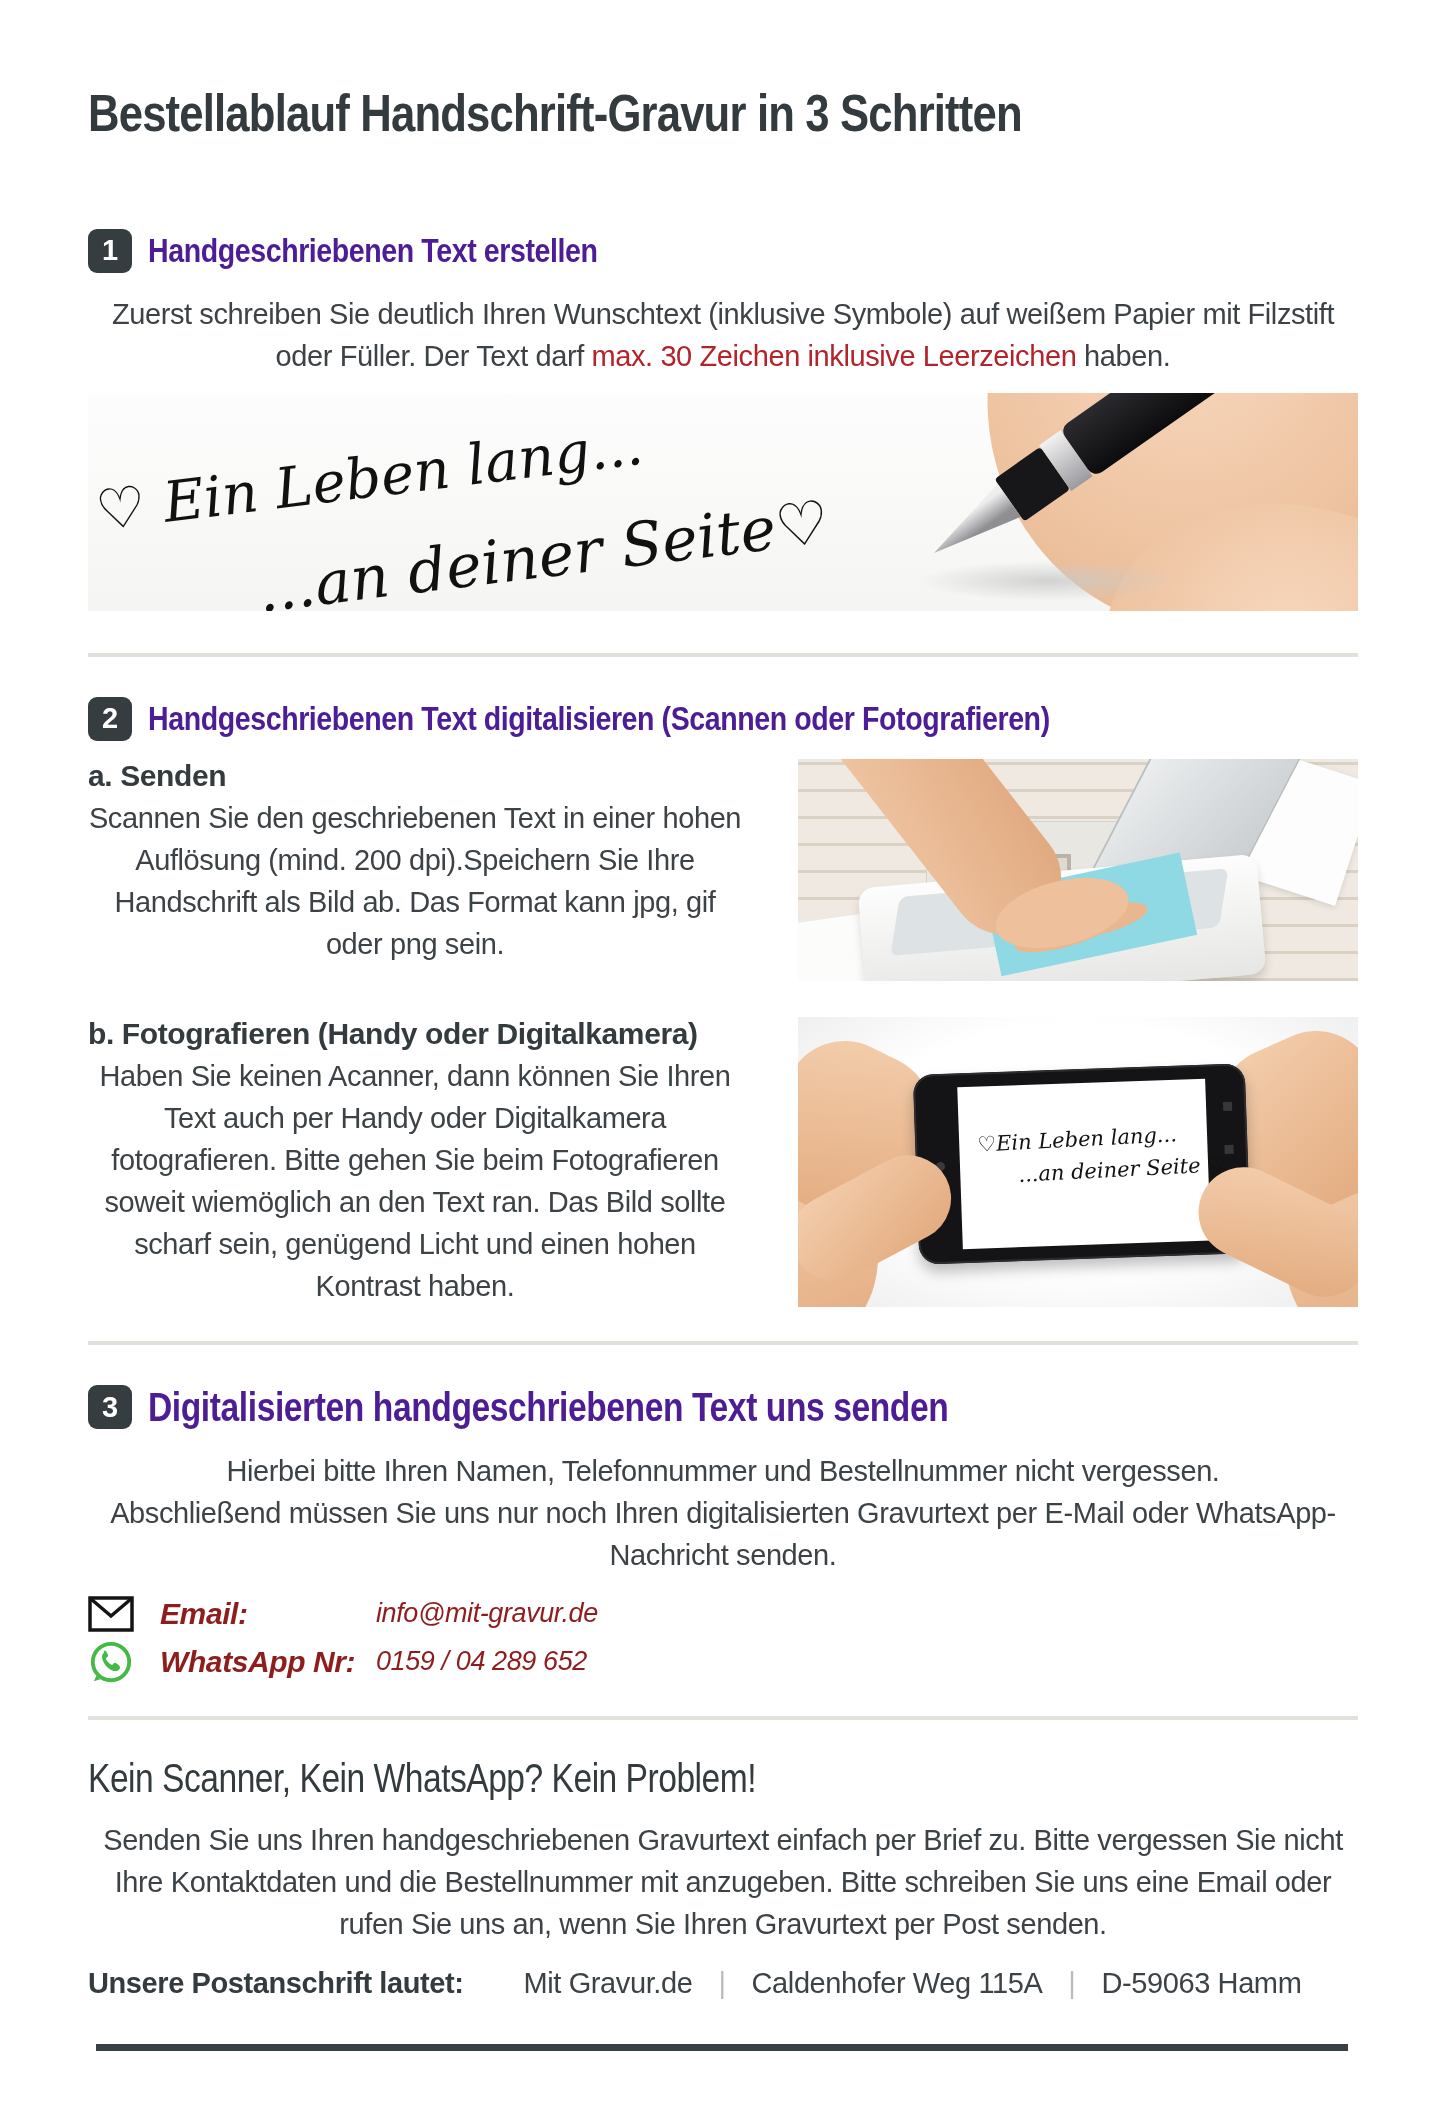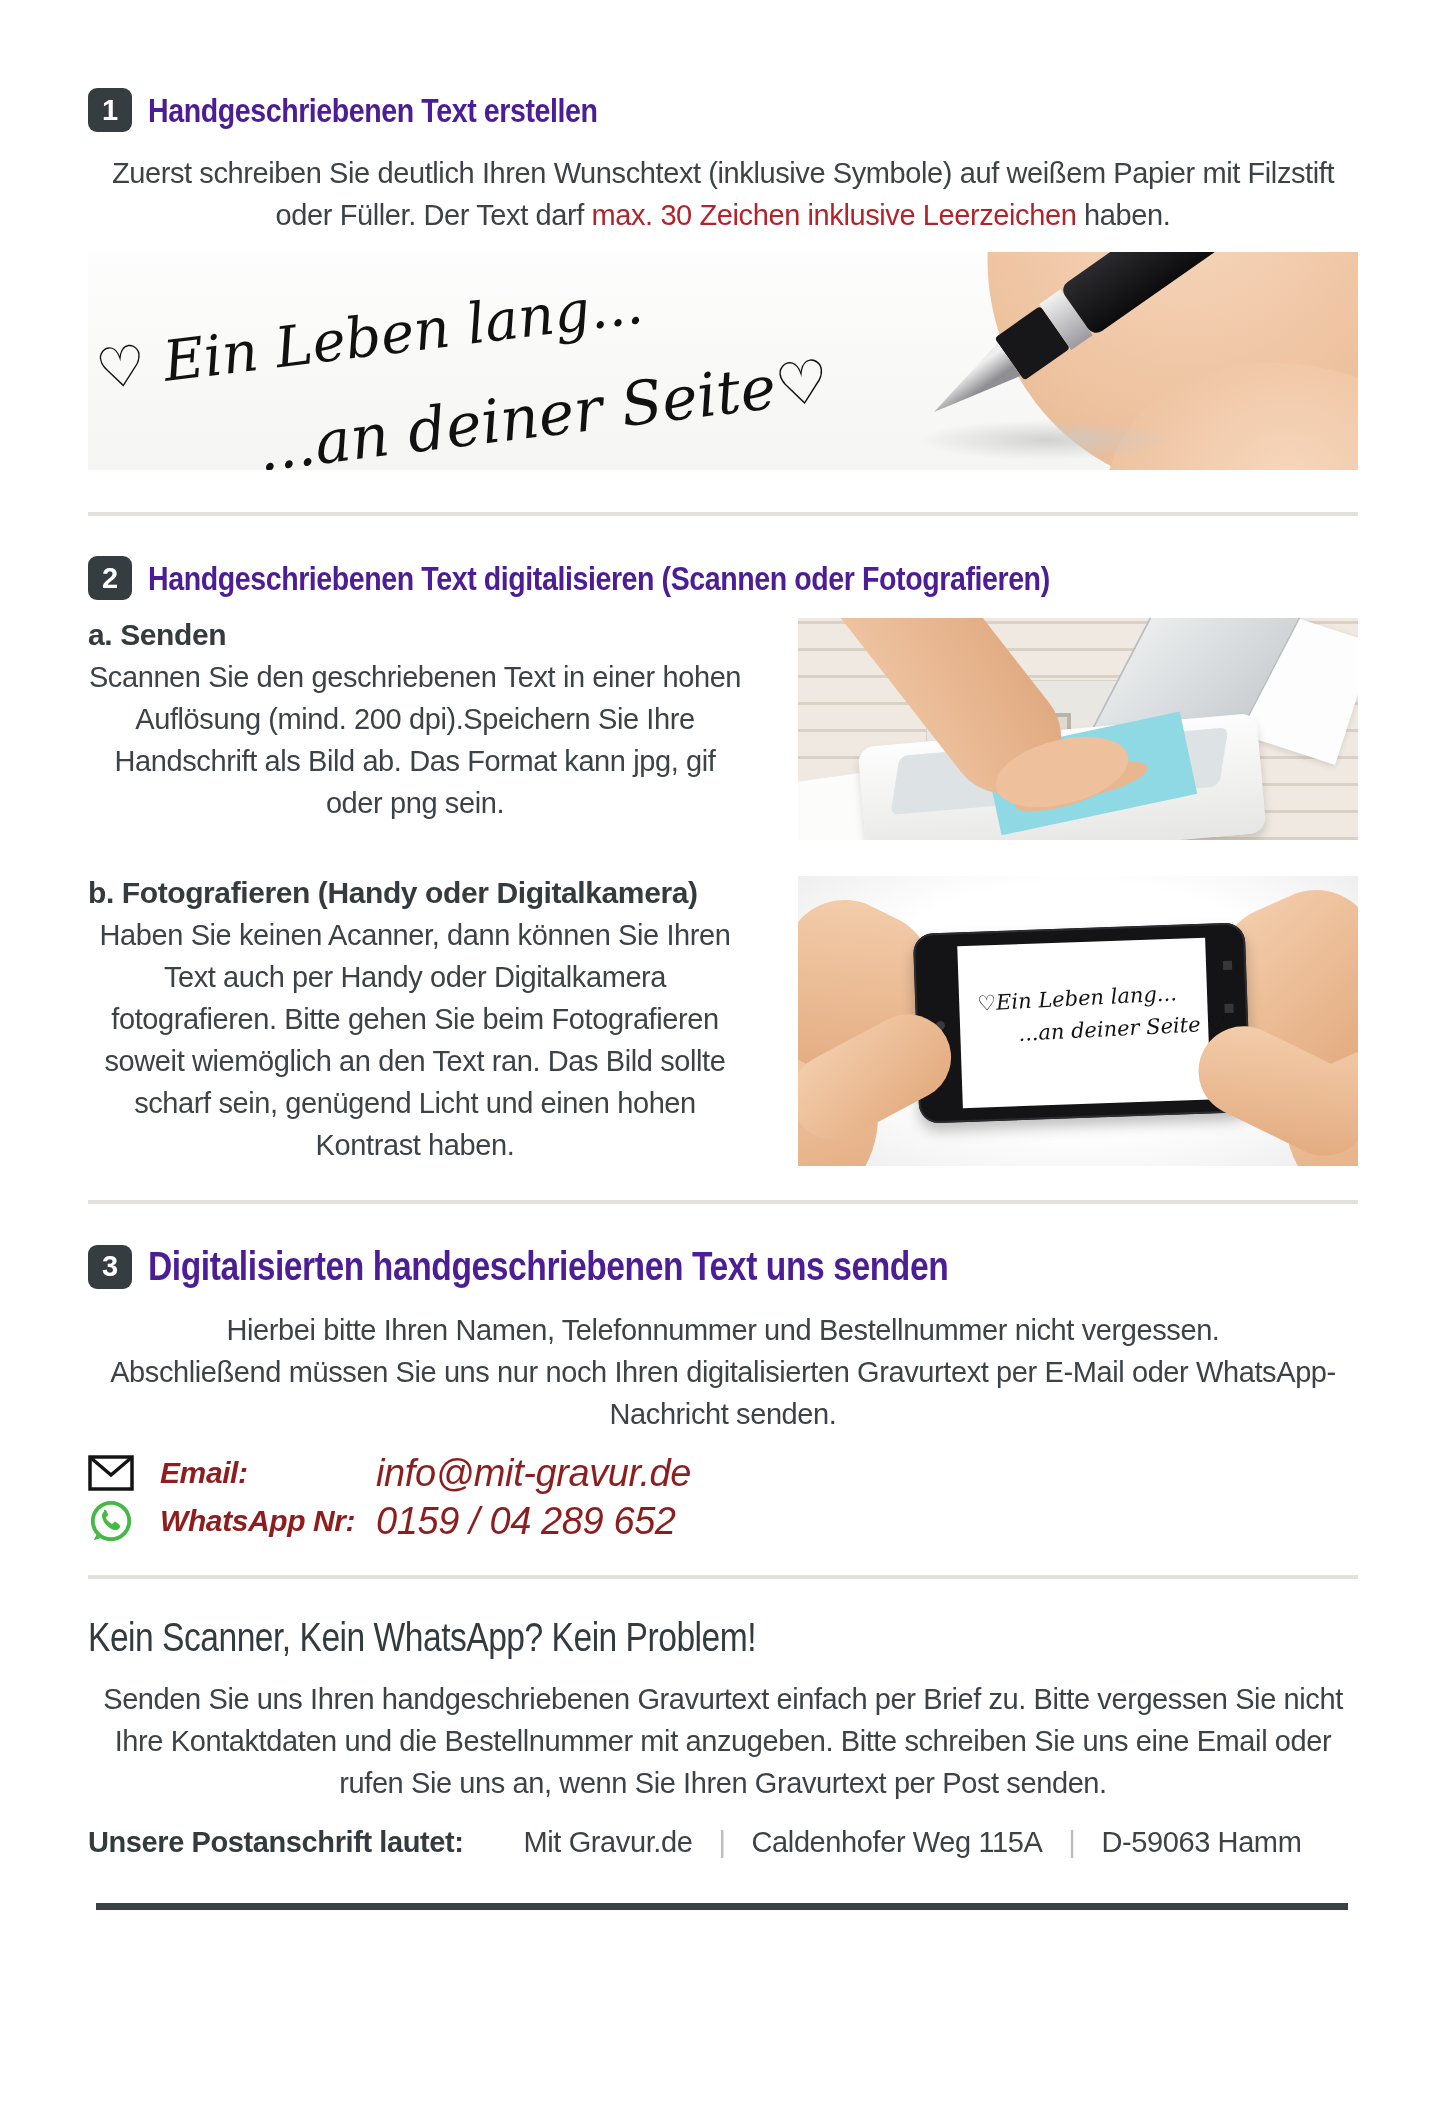--- a/index.html
+++ b/index.html
@@ -109,34 +109,35 @@
   .ps-2 { margin:8px 0 0 58px; font-size:21px; }
 
   
   .step3-head { margin-top:40px; }
   .step3-paras { margin-top:20px; }
   .step3-paras p { max-width:1270px; }
   .contacts { margin-top:14px; }
   .contact-row { display:flex; align-items:center; gap:20px; height:48px;font-style:italic; }
   .contact-icon { flex:0 0 52px; display:flex; align-items:center; }
   .contact-label { flex:0 0 196px; font-size:30px; font-weight:bold; color:#8e1d1d; letter-spacing:-.4px; }
-  .contact-value { font-size:38px; color:#8e1d1d; letter-spacing:-.4px; }
+  .contact-value { font-size:27px; color:#8e1d1d; letter-spacing:-.4px; }
 
   .kein-head { margin-top:36px; font-size:40px; font-weight:normal; color:#343b3e; letter-spacing:-.6px; }
   .kein-para { margin-top:18px; max-width:1280px; }
   .address { margin-top:22px; display:flex; align-items:baseline; gap:26px; font-size:29px; letter-spacing:-.4px; }
   .address .lbl { font-weight:bold; color:#343b3e; margin-right:34px; }
   .address .pipe { color:#bcbcbc; }
   .bottom-bar { margin-top:44px; width:1252px; margin-left:8px; height:7px; background:#3a4144; }
 </style>
 </head>
 <body>
 
 <div class="page">
 
+  <h1 class="title"><span class="cond">Bestellablauf Handschrift-Gravur in 3 Schritten</span></h1>
 
   <div class="step-head step1-head">
     <div class="badge">1</div>
     <div class="htxt"><span class="cond">Handgeschriebenen Text erstellen</span></div>
   </div>
   <p class="body-text para1"><span>Zuerst schreiben Sie deutlich Ihren Wunschtext (inklusive Symbole) auf weißem Papier mit Filzstift oder Füller. Der Text darf </span><span class="red">max. 30 Zeichen inklusive Leerzeichen</span><span> haben.</span></p>
 
   <div class="photo photo-pen">
     <div class="finger finger-a"></div>
     <div class="finger finger-b"></div>

